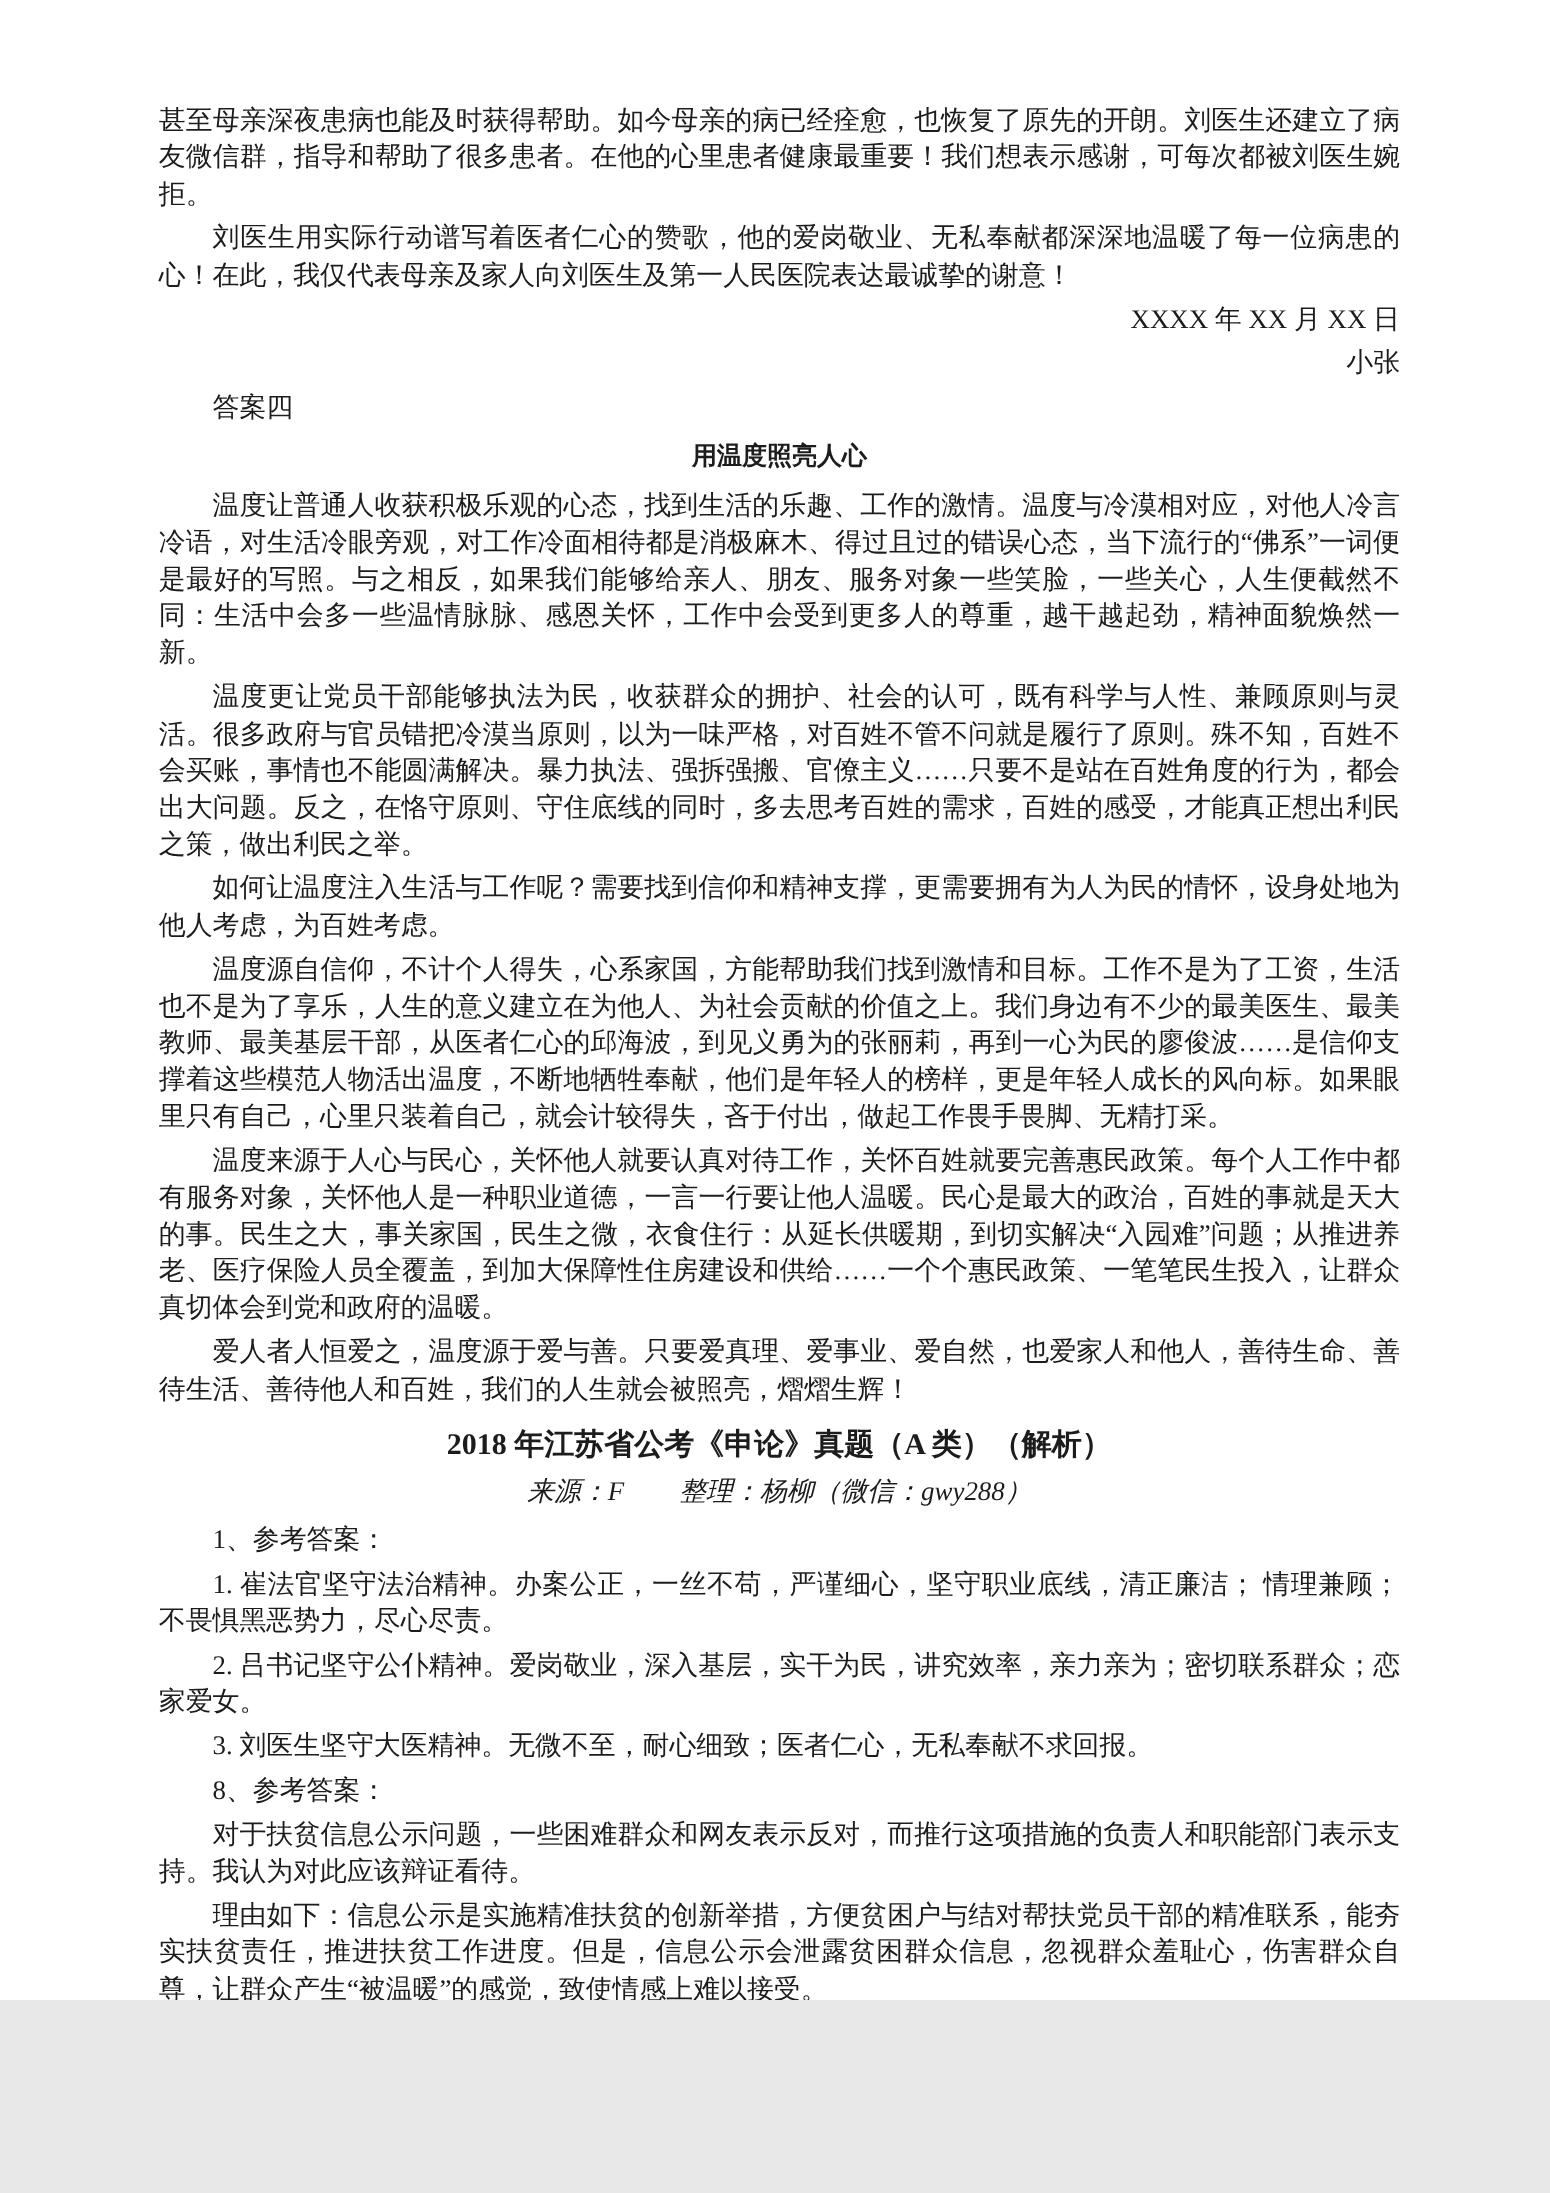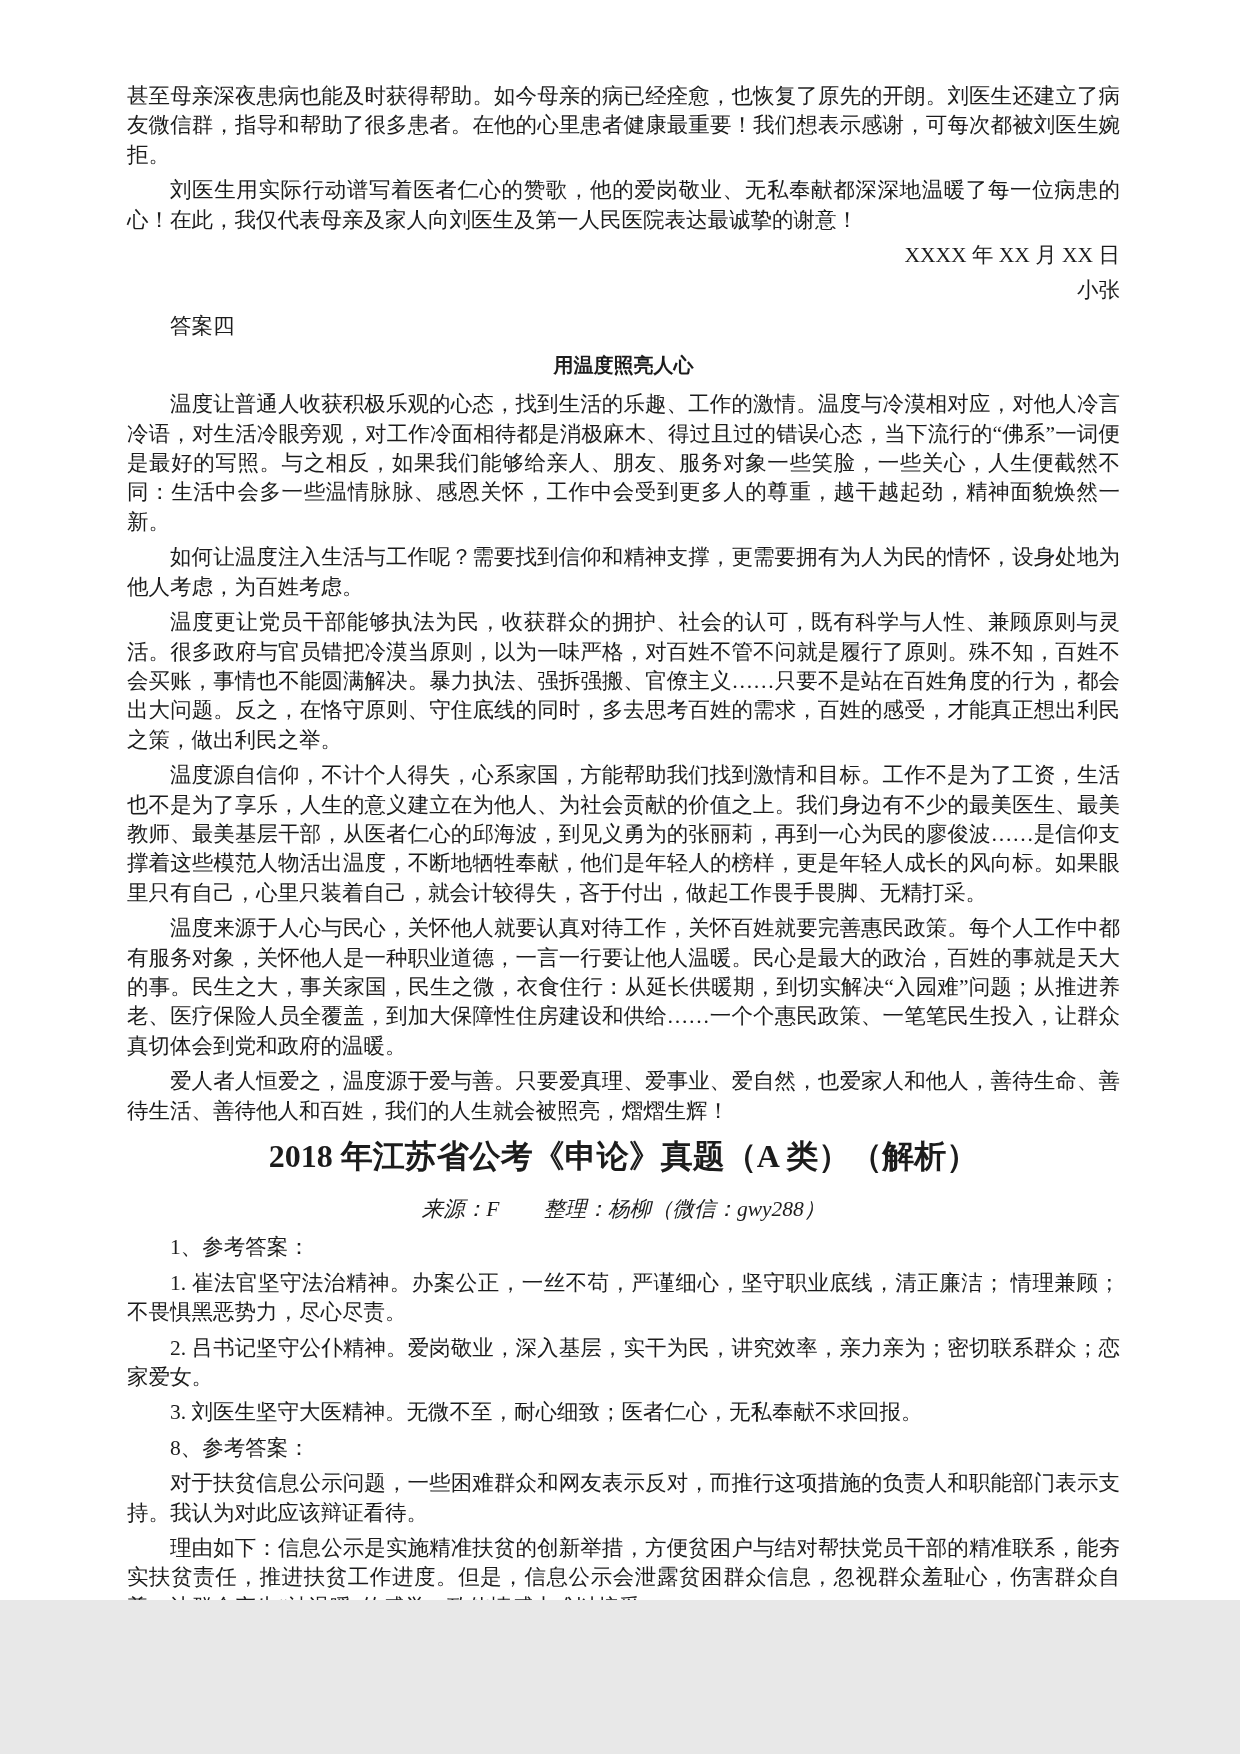--- a/index.html
+++ b/index.html
@@ -29,25 +29,25 @@
   .right-align { text-align: right; text-indent: 0; }
   .essay-title {
     font-size: 20px;
     font-weight: bold;
     text-align: center;
     text-indent: 0;
     margin: 9px 0;
     line-height: 31px;
   }
   .exam-title {
-    font-size: 32px;
+    font-size: 24px;
     font-weight: bold;
     text-align: center;
     text-indent: 0;
-    margin: 11px 0 20px 0;
+    margin: 11px 0 4px 0;
     line-height: 38px;
   }
   .exam-meta {
     text-align: center;
     text-indent: 0;
     margin: 3px 0 9px 0;
     font-style: italic;
   }
   .exam-meta .gap { display: inline-block; width: 44px; }
   .page-number {
@@ -67,22 +67,22 @@
 
     <p class="noindent">甚至母亲深夜患病也能及时获得帮助。如今母亲的病已经痊愈，也恢复了原先的开朗。刘医生还建立了病友微信群，指导和帮助了很多患者。在他的心里患者健康最重要！我们想表示感谢，可每次都被刘医生婉拒。</p>
     <p class="para">刘医生用实际行动谱写着医者仁心的赞歌，他的爱岗敬业、无私奉献都深深地温暖了每一位病患的心！在此，我仅代表母亲及家人向刘医生及第一人民医院表达最诚挚的谢意！</p>
     <p class="right-align">XXXX 年 XX 月 XX 日</p>
     <p class="right-align">小张</p>
 
     <p class="para">答案四</p>
     <p class="essay-title">用温度照亮人心</p>
 
     <p class="para">温度让普通人收获积极乐观的心态，找到生活的乐趣、工作的激情。温度与冷漠相对应，对他人冷言冷语，对生活冷眼旁观，对工作冷面相待都是消极麻木、得过且过的错误心态，当下流行的“佛系”一词便是最好的写照。与之相反，如果我们能够给亲人、朋友、服务对象一些笑脸，一些关心，人生便截然不同：生活中会多一些温情脉脉、感恩关怀，工作中会受到更多人的尊重，越干越起劲，精神面貌焕然一新。</p>
+    <p class="para">温度更让党员干部能够执法为民，收获群众的拥护、社会的认可，既有科学与人性、兼顾原则与灵活。很多政府与官员错把冷漠当原则，以为一味严格，对百姓不管不问就是履行了原则。殊不知，百姓不会买账，事情也不能圆满解决。暴力执法、强拆强搬、官僚主义……只要不是站在百姓角度的行为，都会出大问题。反之，在恪守原则、守住底线的同时，多去思考百姓的需求，百姓的感受，才能真正想出利民之策，做出利民之举。</p>
     <p class="para">如何让温度注入生活与工作呢？需要找到信仰和精神支撑，更需要拥有为人为民的情怀，设身处地为他人考虑，为百姓考虑。</p>
-    <p class="para">温度更让党员干部能够执法为民，收获群众的拥护、社会的认可，既有科学与人性、兼顾原则与灵活。很多政府与官员错把冷漠当原则，以为一味严格，对百姓不管不问就是履行了原则。殊不知，百姓不会买账，事情也不能圆满解决。暴力执法、强拆强搬、官僚主义……只要不是站在百姓角度的行为，都会出大问题。反之，在恪守原则、守住底线的同时，多去思考百姓的需求，百姓的感受，才能真正想出利民之策，做出利民之举。</p>
     <p class="para">温度源自信仰，不计个人得失，心系家国，方能帮助我们找到激情和目标。工作不是为了工资，生活也不是为了享乐，人生的意义建立在为他人、为社会贡献的价值之上。我们身边有不少的最美医生、最美教师、最美基层干部，从医者仁心的邱海波，到见义勇为的张丽莉，再到一心为民的廖俊波……是信仰支撑着这些模范人物活出温度，不断地牺牲奉献，他们是年轻人的榜样，更是年轻人成长的风向标。如果眼里只有自己，心里只装着自己，就会计较得失，吝于付出，做起工作畏手畏脚、无精打采。</p>
     <p class="para">温度来源于人心与民心，关怀他人就要认真对待工作，关怀百姓就要完善惠民政策。每个人工作中都有服务对象，关怀他人是一种职业道德，一言一行要让他人温暖。民心是最大的政治，百姓的事就是天大的事。民生之大，事关家国，民生之微，衣食住行：从延长供暖期，到切实解决“入园难”问题；从推进养老、医疗保险人员全覆盖，到加大保障性住房建设和供给……一个个惠民政策、一笔笔民生投入，让群众真切体会到党和政府的温暖。</p>
     <p class="para">爱人者人恒爱之，温度源于爱与善。只要爱真理、爱事业、爱自然，也爱家人和他人，善待生命、善待生活、善待他人和百姓，我们的人生就会被照亮，熠熠生辉！</p>
 
     <p class="exam-title">2018 年江苏省公考《申论》真题（A 类）（解析）</p>
     <p class="exam-meta"><span>来源：F</span><span class="gap"></span><span>整理：杨柳（微信：gwy288）</span></p>
 
     <p class="para">1、参考答案：</p>
     <p class="para">1. 崔法官坚守法治精神。办案公正，一丝不苟，严谨细心，坚守职业底线，清正廉洁； 情理兼顾；不畏惧黑恶势力，尽心尽责。</p>
     <p class="para">2. 吕书记坚守公仆精神。爱岗敬业，深入基层，实干为民，讲究效率，亲力亲为；密切联系群众；恋家爱女。</p>

